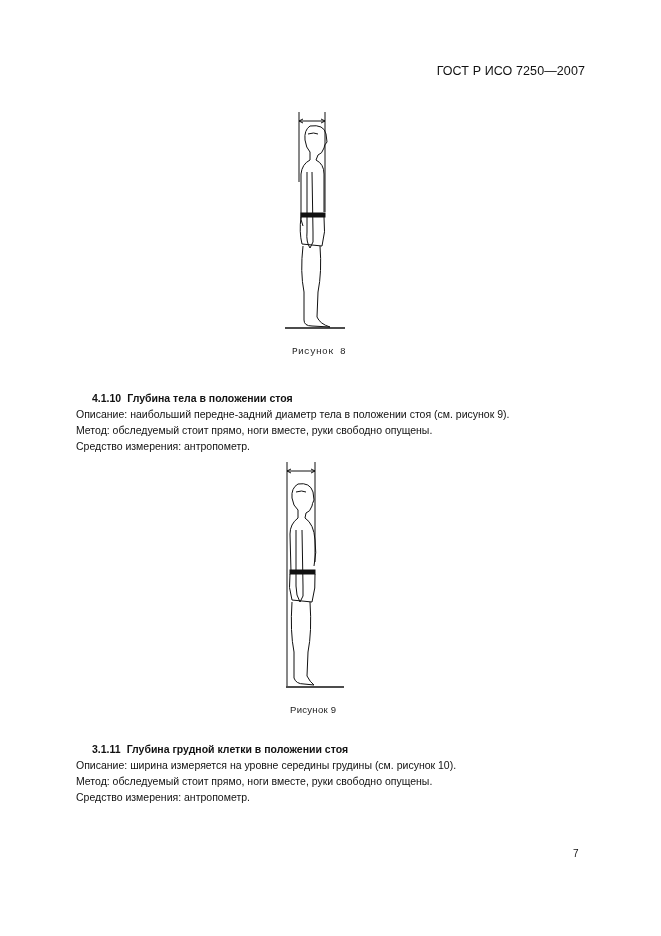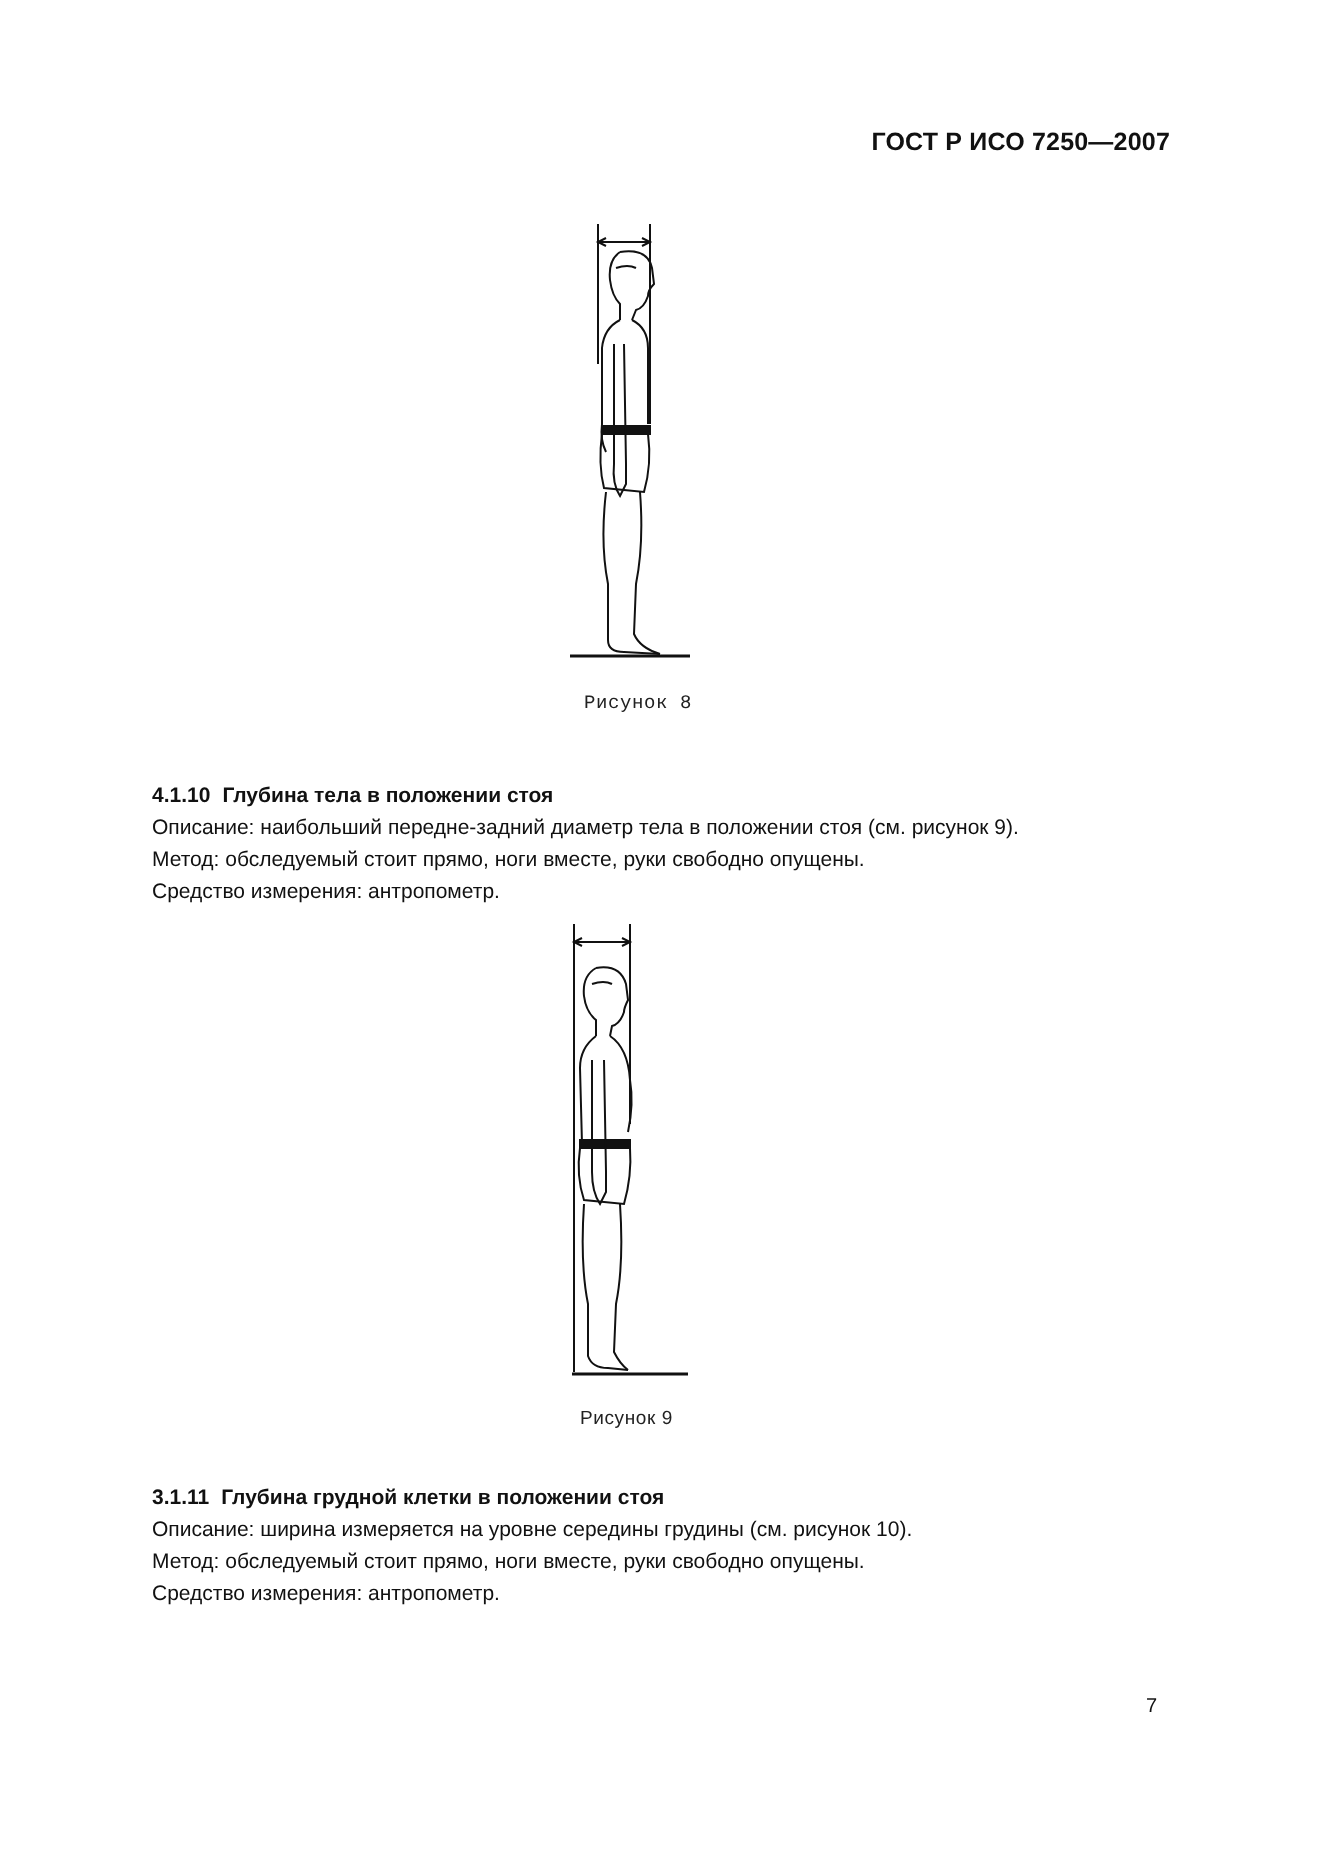--- a/index.html
+++ b/index.html
@@ -1,23 +1,23 @@
 <!DOCTYPE html>
 <html><head>
   <meta charset="utf-8">
   <style>
     html, body { margin: 0; padding: 0; background: #ffffff; }
     body { width: 661px; height: 936px; position: relative; overflow: hidden;
            font-family: "Liberation Sans", sans-serif; color: #111; }
-    .header { position: absolute; top: 64px; right: 76px; font-size: 12.5px; font-weight: bold; letter-spacing: 0.1px; margin-left: 14px; }
+    .header { position: absolute; top: 64px; right: 76px; font-size: 12.5px; font-weight: normal; letter-spacing: 0.1px; margin-left: 14px; }
     .figure { position: absolute; }
     .caption { position: absolute; font-size: 9.5px; color: #222; letter-spacing: 0.3px; }
     .section { position: absolute; left: 76px; font-size: 10.5px; line-height: 16px; }
     .section .title { font-weight: bold; }
-    .section .num { display: inline-block; margin-right: 6px; }
+    .section .num { display: inline-block; margin-right: 6px; margin-left: 16px; }
     .pagenum { position: absolute; left: 573px; top: 848px; font-size: 10px; }
     svg { display: block; }
   </style>
 </head>
 <body>
 
 <div class="header">ГОСТ Р ИСО 7250—2007</div>
 
 <div class="figure" style="left:280px; top:112px;">
   <svg width="70" height="220" viewBox="0 0 70 220">

